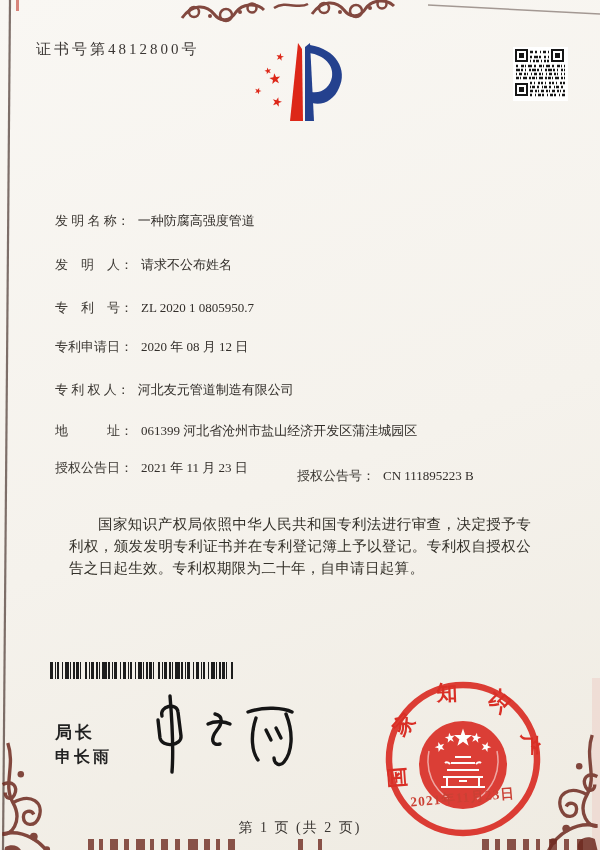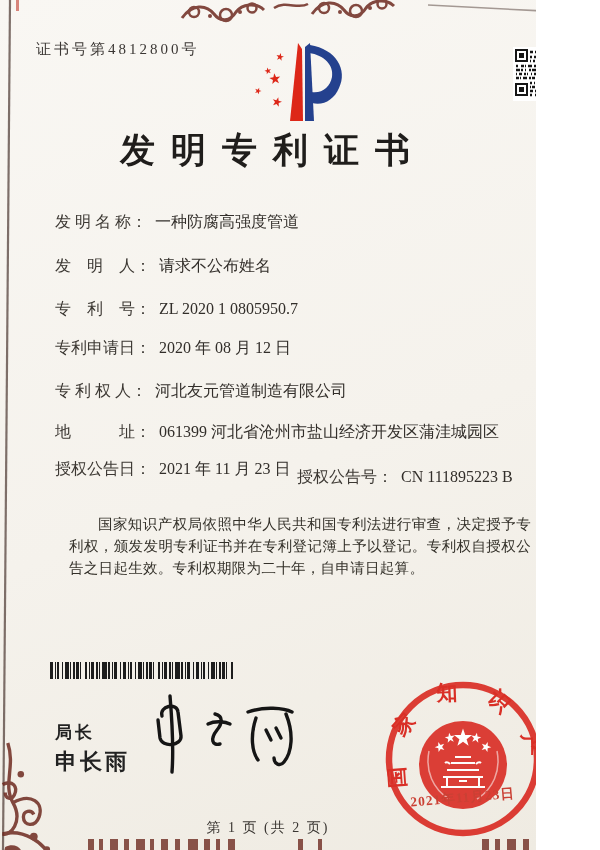--- a/index.html
+++ b/index.html
@@ -1,40 +1,40 @@
 <!DOCTYPE html>
 <html><head>
 <meta charset="utf-8">
 <style>
   html,body{margin:0;padding:0;}
   .page{
-    position:relative;width:536px;height:850px;overflow:hidden;
+    position:relative;width:600px;height:850px;overflow:hidden;
     background:linear-gradient(160deg,#f9f7f3 0%,#f5f2ec 55%,#efebe2 100%);
     font-family:"Liberation Serif","DejaVu Serif",serif;color:#2e2b28;
   }
   .decor{position:absolute;inset:0;z-index:1;pointer-events:none;}
   .content{position:absolute;inset:0;z-index:2;}
   .cert-no{position:absolute;left:36px;top:40px;font-size:15px;letter-spacing:3px;color:#3b3734;white-space:nowrap;}
   .logo{position:absolute;left:250px;top:40px;}
   .qr{position:absolute;left:513px;top:47px;}
   .title{position:absolute;left:0;right:0;top:127px;text-align:center;font-size:35px;font-weight:700;
          letter-spacing:16px;text-indent:10px;color:#1f1d1b;white-space:nowrap;}
-  .f-row{position:absolute;left:55px;right:3px;white-space:nowrap;font-size:16px;}
+  .f-row{position:absolute;left:55px;right:3px;white-space:nowrap;font-size:13px;}
   .f-r1{top:212px}.f-r2{top:256px}.f-r3{top:299px}.f-r4{top:338px}
   .f-r5{top:381px}.f-r6{top:422px}.f-r7{top:459px}
   .f-label{color:#3c3833;margin-right:8px;font-weight:500;}
   .f-value{color:#322e2a;}
   .grant-pair{position:absolute;left:242px;top:0;margin-top:8px;}
   .body-text{position:absolute;left:53px;top:497px;width:494px;font-size:14.5px;line-height:22px;
              letter-spacing:.3px;text-align:justify;color:#333029;}
   .body-text p{margin:16px;text-indent:2em;}
   .barcode{position:absolute;left:50px;top:662px;}
   .sig-title{position:absolute;left:55px;top:721px;font-size:17px;font-weight:700;
              font-family:"Liberation Sans","DejaVu Sans",sans-serif;color:#222;letter-spacing:3px;}
-  .sig-name{position:absolute;left:55px;top:747px;font-size:22px;font-weight:600;
+  .sig-name{position:absolute;left:55px;top:747px;font-size:16px;font-weight:600;
             font-family:"Liberation Sans","DejaVu Sans",sans-serif;color:#222;letter-spacing:3px;}
   .signature{position:absolute;left:132px;top:690px;}
   .seal{position:absolute;left:381px;top:677px;z-index:3;opacity:.95;}
   .footer{position:absolute;left:0;right:0;top:819px;text-align:center;font-size:14px;
           letter-spacing:2px;color:#3a3632;z-index:2;}
 </style>
 </head>
 <body>
 
 <div class="page">
@@ -143,21 +143,20 @@
         <line x1="3" y1="23" x2="52" y2="23" stroke-dasharray="4 1 2 2 1 3 2 1"></line>
         <line x1="3" y1="27" x2="52" y2="27" stroke-dasharray="1 2 3 2 2 1 1 3"></line>
         <line x1="3" y1="31" x2="52" y2="31" stroke-dasharray="3 1 1 2 4 2 2 1"></line>
         <line x1="17" y1="36" x2="52" y2="36" stroke-dasharray="2 2 1 3 2 1"></line>
         <line x1="17" y1="40" x2="52" y2="40" stroke-dasharray="1 1 3 2 2 3"></line>
         <line x1="17" y1="44" x2="52" y2="44" stroke-dasharray="3 2 2 1 1 2"></line>
         <line x1="17" y1="48" x2="52" y2="48" stroke-dasharray="2 3 1 2 3 1"></line>
       </g>
     </svg>
 
-    <div class="title">发明专利证书</div>
 
     <div class="f-row f-r1">
       <span class="f-label">发 明 名 称：</span><span class="f-value">一种防腐高强度管道</span>
     </div>
     <div class="f-row f-r2">
       <span class="f-label">发　明　人：</span><span class="f-value">请求不公布姓名</span>
     </div>
     <div class="f-row f-r3">
       <span class="f-label">专　利　号：</span><span class="f-value">ZL 2020 1 0805950.7</span>
     </div>

